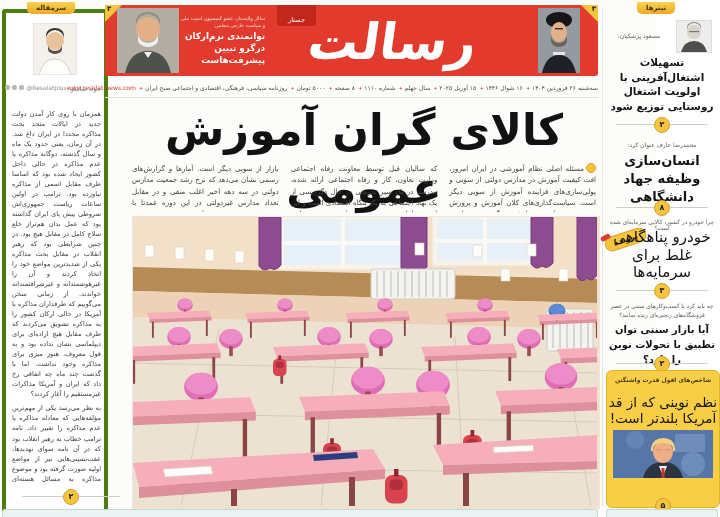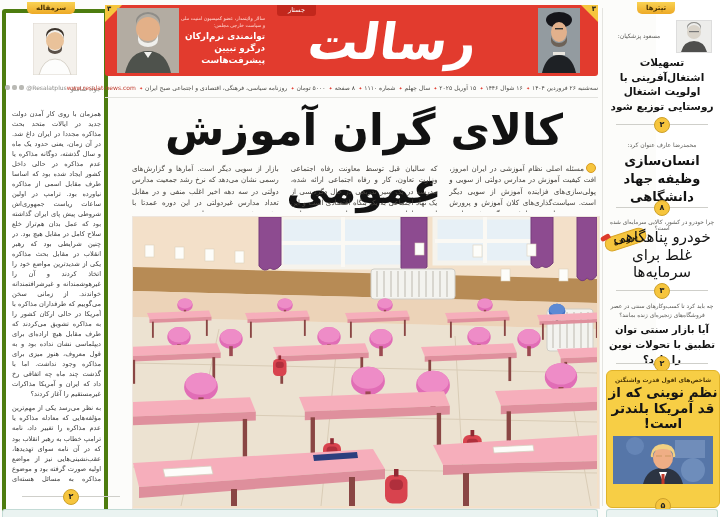--- a/index.html
+++ b/index.html
@@ -25,21 +25,21 @@
 
   
   .banner{left:105px;top:5px;width:493px;height:71px;background:#e23b2e;border-radius:3px;}
   .tri-l{left:0;top:0;width:17px;height:17px;background:#f6c53d;clip-path:polygon(0 0,100% 0,0 100%);}
   .tri-l span{position:absolute;left:2px;top:0;font-size:7px;font-weight:bold;color:#222;}
   .tri-r{right:0;top:0;width:17px;height:17px;background:#f6c53d;clip-path:polygon(0 0,100% 0,100% 100%);}
   .tri-r span{position:absolute;right:2px;top:0;font-size:7px;font-weight:bold;color:#222;}
   .cap{color:#fff;text-align:right;}
   .cap .k{font-size:4.8px;color:#ffd9d3;line-height:1.5;}
   .cap .t{font-size:8.8px;font-weight:bold;line-height:1.35;margin-top:2px;}
-  .logo-tab{left:172px;top:0;background:#c2271c;color:#fff;font-size:6.5px;padding:1px 11px 2px;border-radius:0 0 3px 3px;}
+  .logo-tab{left:172px;top:0;background:#c2271c;color:#fff;font-size:6.5px;padding:11px 11px 2px;border-radius:0 0 3px 3px;}
   .logo{left:190px;top:6px;width:195px;height:62px;display:flex;align-items:center;justify-content:center;
     color:#fff;font-size:50px;font-weight:bold;transform:skewX(-8deg);letter-spacing:-2px;}
 
   
   .dateline{left:105px;top:80px;width:493px;height:15px;display:flex;align-items:center;
     font-size:6px;color:#4a4a46;white-space:nowrap;}
   .dl-item+.dl-item::before{content:"✦ ";color:#e23b2e;font-size:4.5px;margin:0 2px;}
   .dl-social{margin-inline-start:auto;direction:ltr;display:flex;align-items:center;gap:2px;color:#8b8b88;}
   .dl-ico{width:5px;height:5px;border-radius:2px;background:#b9b9b4;display:inline-block;}
   .hline{left:105px;top:97px;width:493px;height:1px;background:#e3e3df;}
@@ -55,21 +55,21 @@
   
   .vline{left:602px;top:8px;width:1px;height:498px;background:#e4e4e0;}
   .rc-k{text-align:center;font-size:6px;color:#5a5a56;}
   .rc-t{text-align:center;font-weight:bold;color:#131313;line-height:1.4;}
   .pz-photo{left:676px;top:20px;width:34px;height:31px;border:1px solid #ddd;background:#ececea;}
   .badge{left:604px;top:232px;background:#f6c53d;border:1px solid #d8a525;color:#3d2c04;font-size:8px;
     font-weight:bold;padding:2px 8px;border-radius:9px;transform:rotate(-18deg);}
   .badge i{position:absolute;left:-3px;top:-4px;width:10px;height:5px;background:#dd3b2c;border-radius:4px 4px 0 4px;transform:rotate(-12deg);}
   .tbox{left:606px;top:370px;width:112px;height:136px;background:#f7ce45;border:1px solid #e0b32a;border-radius:6px;}
   .tbox .k{margin-top:5px;text-align:center;font-size:6px;font-weight:bold;color:#4a3505;}
-  .tbox .t{margin-top:2px;text-align:center;font-size:13.5px;font-weight:700;color:#151515;line-height:1.15;}
+  .tbox .t{margin-top:12px;text-align:center;font-size:13.5px;font-weight:400;color:#151515;line-height:1.15;}
   .tbox .pgc{top:auto;bottom:-7px;}
 
   .strip{top:509px;height:8px;background:#eaf3f1;border:1px solid #c3dbd6;border-bottom:none;border-radius:3px 3px 0 0;}
 </style>
 </head>
 <body>
 
 <div class="page">
 
   <div class="ab tab-gold" style="left:27px;top:2px;z-index:3;">سرمقاله</div>

